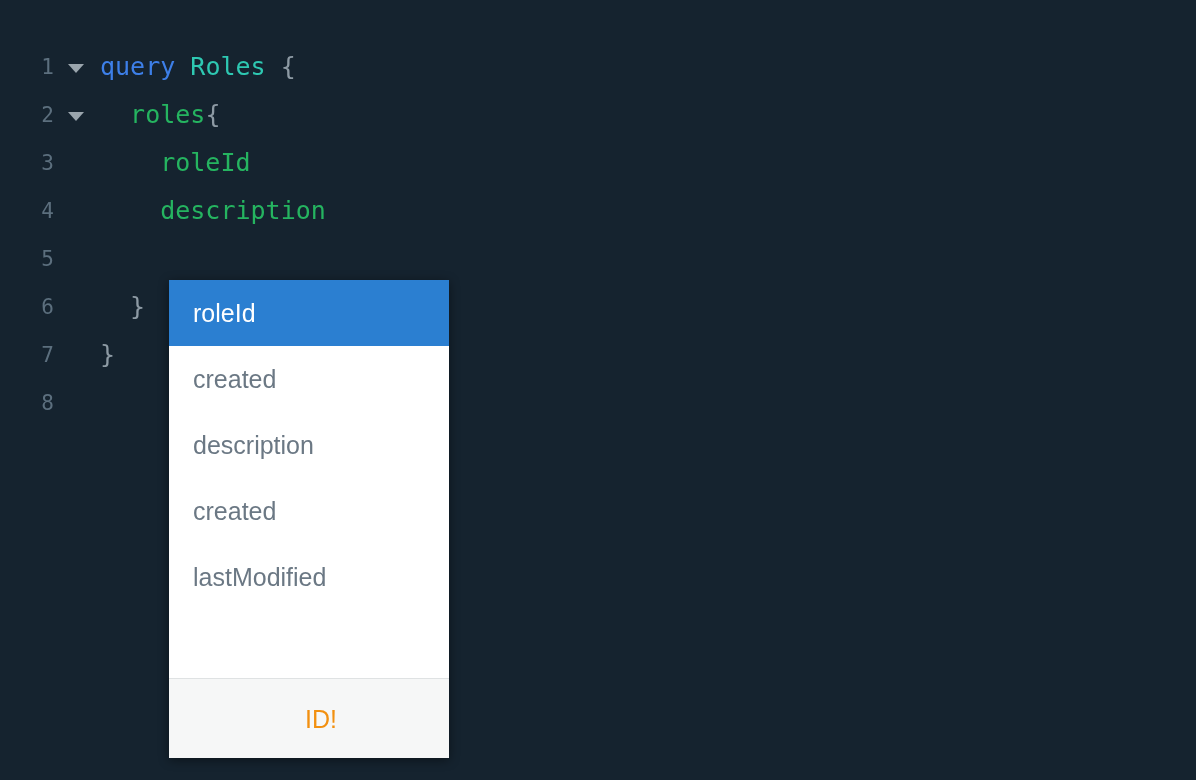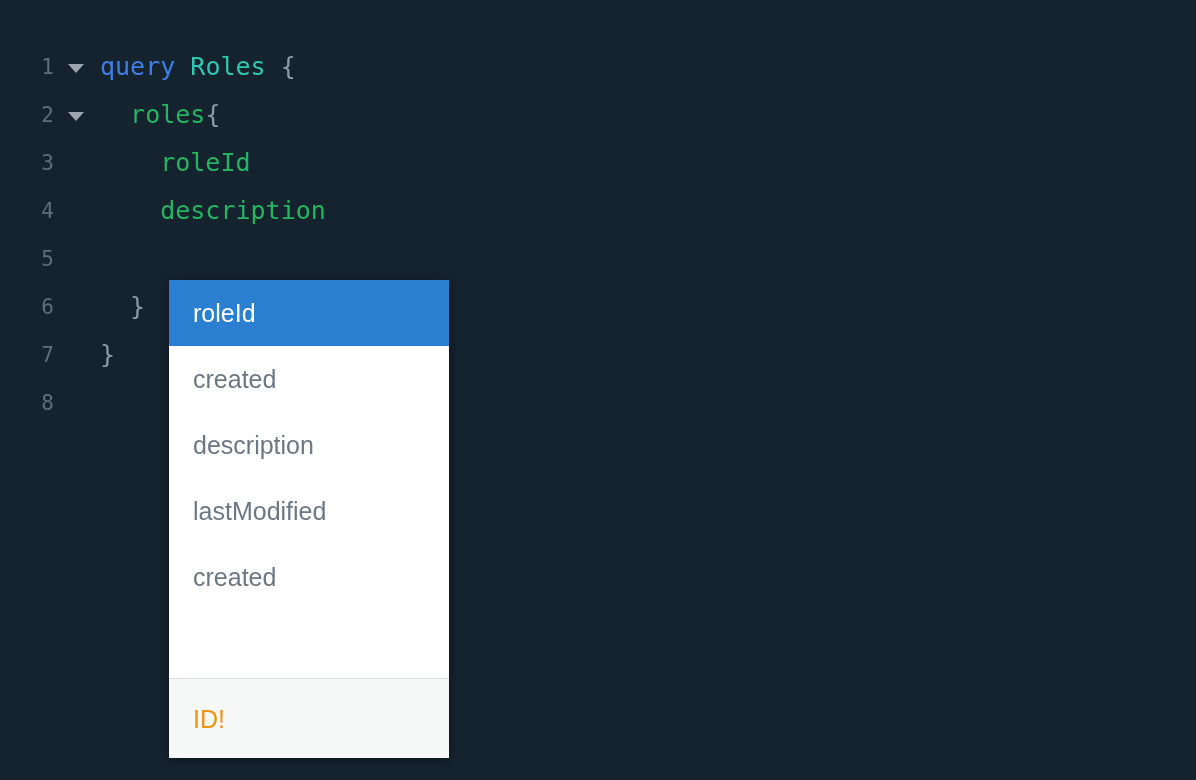--- a/index.html
+++ b/index.html
@@ -133,20 +133,21 @@
     height: 80px;
     line-height: 80px;
     padding: 0 0 12px 24px;
     background: #f6f7f7;
     border-top: 1px solid #dfe2e3;
     font-size: 25px;
     color: #f29010;
     box-sizing: border-box;
     white-space: nowrap;
     overflow: hidden;
+    text-align: center;
   }
 </style>
 </head>
 <body>
 
 <div id="editor-root">
 
   <div class="code-area" id="code-area">
       <div class="code-line"><div class="gutter"><span>1</span><span class="fold-arrow"></span></div><div class="line-content"><span class="tok-kw">query</span><span class=""> </span><span class="tok-opname">Roles</span><span class=""> </span><span class="tok-punct">{</span></div></div>
       <div class="code-line"><div class="gutter"><span>2</span><span class="fold-arrow"></span></div><div class="line-content"><span>  </span><span class="tok-field">roles</span><span class="tok-punct">{</span></div></div>
@@ -156,19 +157,19 @@
       <div class="code-line"><div class="gutter"><span>6</span></div><div class="line-content"><span>  </span><span class="tok-punct">}</span></div></div>
       <div class="code-line"><div class="gutter"><span>7</span></div><div class="line-content"><span class="tok-punct">}</span></div></div>
       <div class="code-line"><div class="gutter"><span>8</span></div><div class="line-content"></div></div>
     </div>
 
   <div class="autocomplete">
     <ul class="ac-list" id="ac-list">
         <li class="ac-item selected">roleId</li>
         <li class="ac-item">created</li>
         <li class="ac-item">description</li>
+        <li class="ac-item">created</li>
         <li class="ac-item">lastModified</li>
-        <li class="ac-item">created</li>
       </ul>
     <div class="ac-footer">ID!</div>
   </div>
 
 </div>
 
 </body></html>

